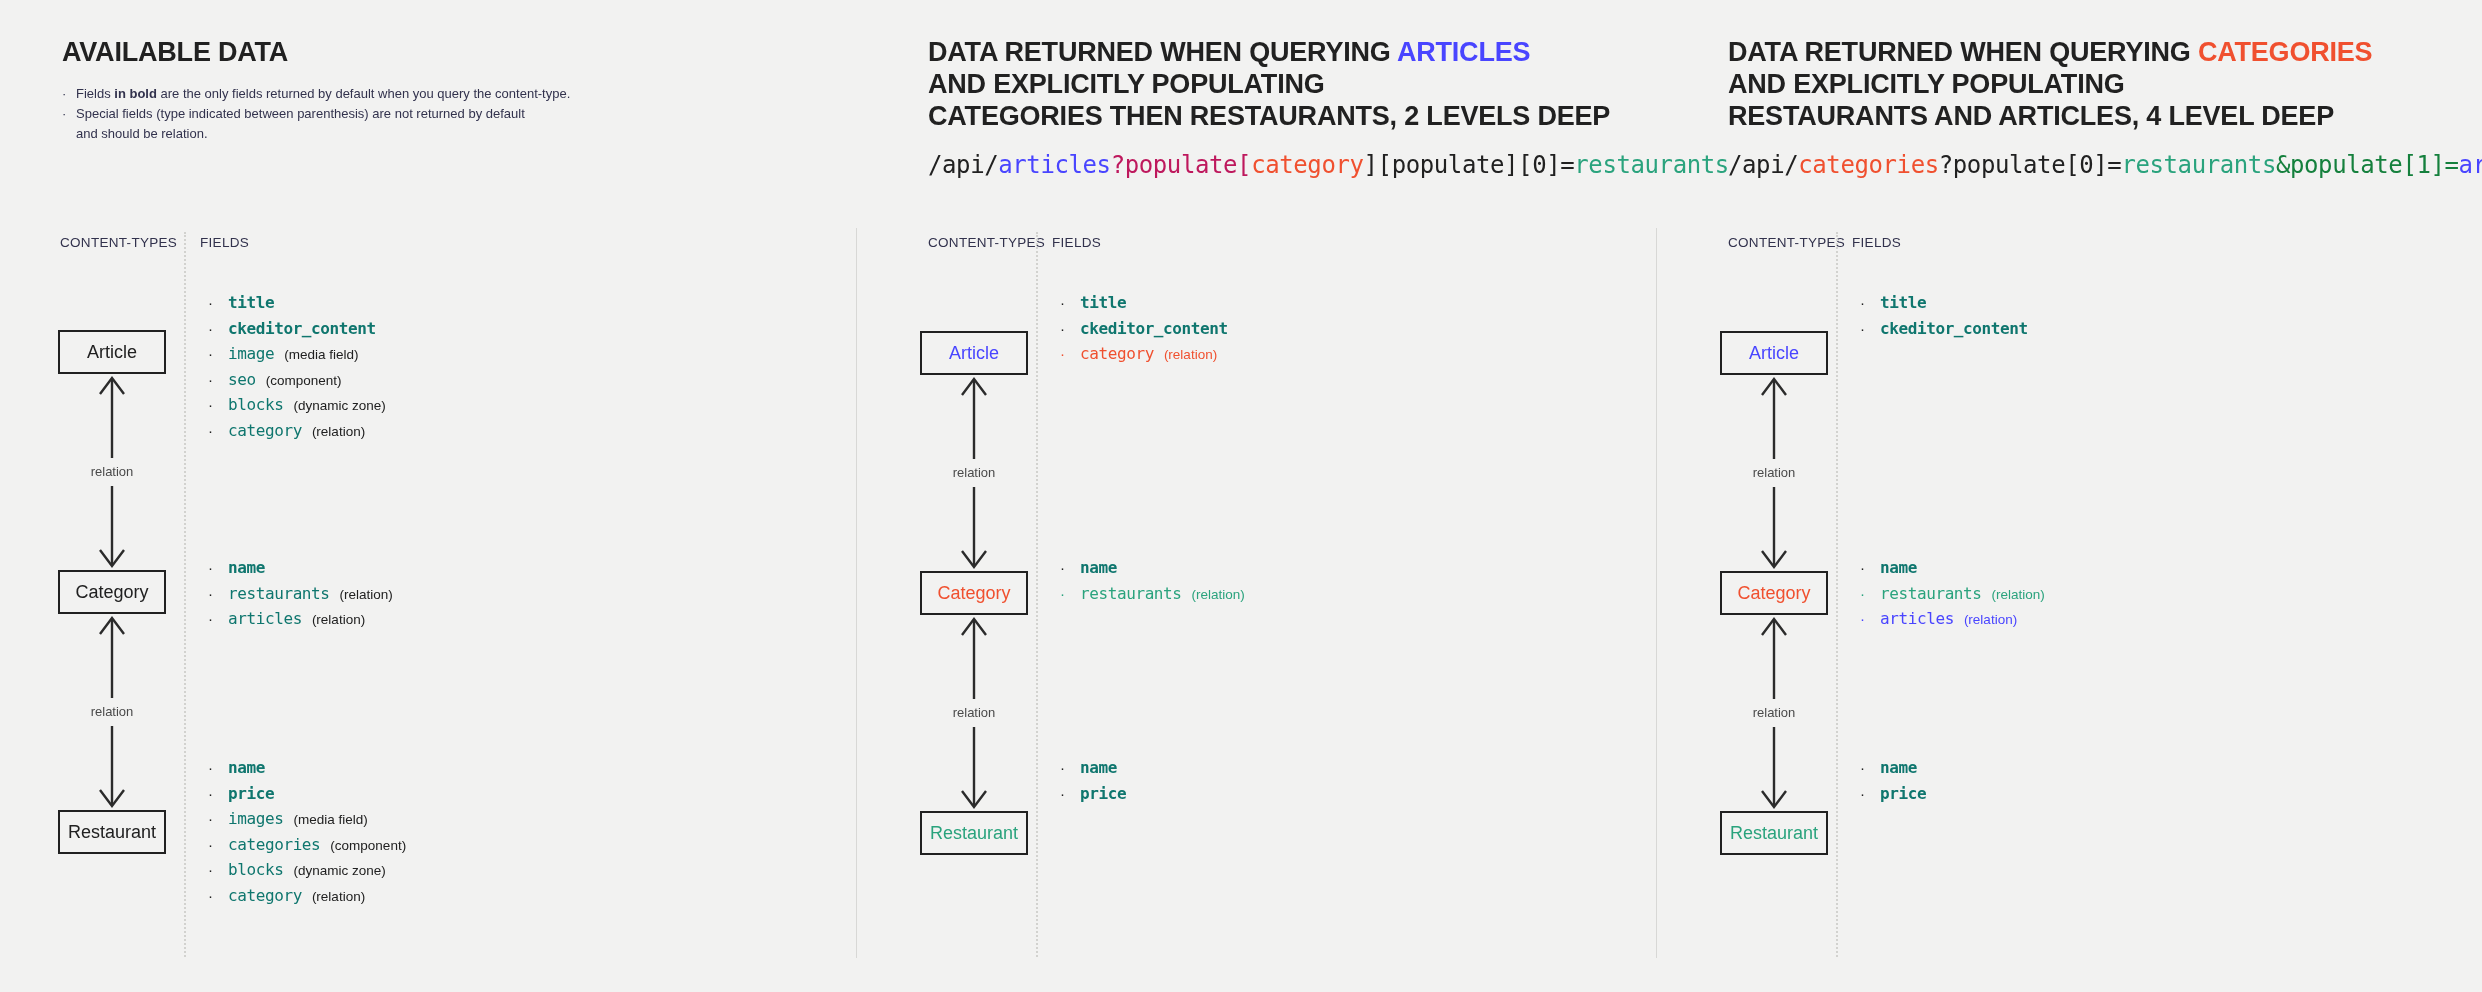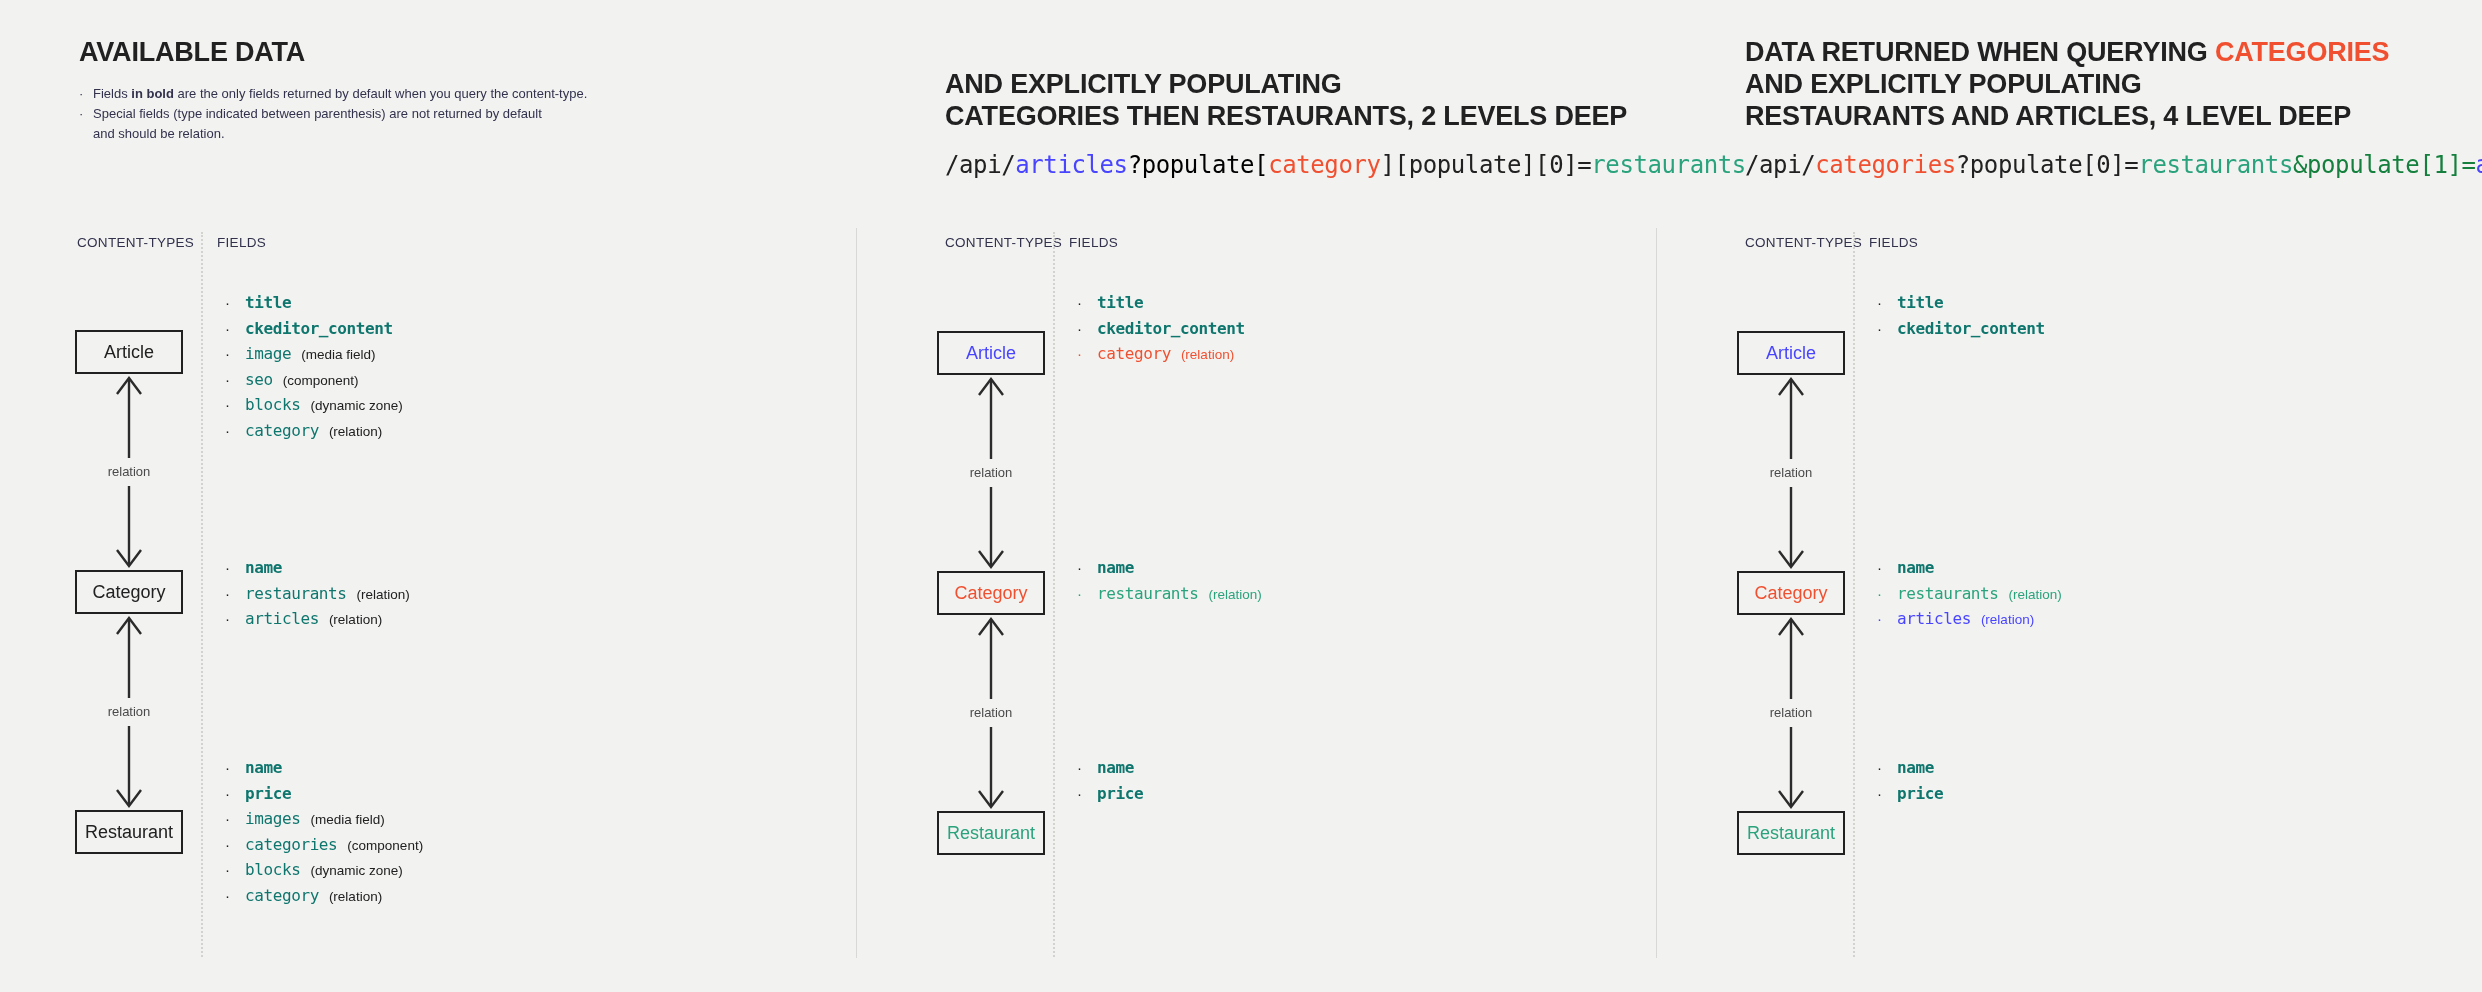--- a/index.html
+++ b/index.html
@@ -14,21 +14,20 @@
     position: relative;
     width: 2482px; height: 992px;
     background: #f2f2f1;
   }
 
   
   .col {
     position: absolute;
     top: 0;
     height: 992px;
-    margin-left: 17px;
   }
   .col-1 { left: 0px;    width: 856px; }
   .col-2 { left: 856px;  width: 800px; }
   .col-3 { left: 1656px; width: 826px; }
 
   
   .col-sep {
     position: absolute;
     top: 228px;
     width: 1px;
@@ -307,24 +306,25 @@
         </div>
         <div class="f-row">
           <span class="f-dot">·</span>
           <span class="f-name">category</span>
           <span class="f-type">(relation)</span>
         </div>
       </div>
   </div>
 
   <div class="col col-2">
+    <div class="heading h-main" style="left:72px; top:36px;"><span style="color: rgb(33, 33, 33);">DATA RETURNED WHEN QUERYING </span><span style="color: rgb(73, 69, 255);">ARTICLES</span></div>
     <div class="heading h-main" style="left:72px; top:68px;"><span style="color: rgb(33, 33, 33);">AND EXPLICITLY POPULATING</span></div>
     <div class="heading h-main" style="left:72px; top:100px;"><span style="color: rgb(33, 33, 33);">CATEGORIES THEN RESTAURANTS, 2 LEVELS DEEP</span></div>
 
-    <div class="api" style="left:72px; top:150px;"><span style="color: rgb(33, 33, 33);">/api/</span><span style="color: rgb(73, 69, 255);">articles</span><span style="color: #000000;">?populate[</span><span style="color: rgb(240, 80, 47);">category</span><span style="color: rgb(33, 33, 33);">][populate][0]=</span><span style="color: rgb(42, 163, 125);">restaurants</span></div>
+    <div class="api" style="left:72px; top:150px;"><span style="color: rgb(33, 33, 33);">/api/</span><span style="color: rgb(73, 69, 255);">articles</span><span style="color: #be185d;">?populate[</span><span style="color: rgb(240, 80, 47);">category</span><span style="color: rgb(33, 33, 33);">][populate][0]=</span><span style="color: rgb(42, 163, 125);">restaurants</span></div>
 
     <div class="colhead" style="left:72px; top:234px;">CONTENT-TYPES</div>
     <div class="colhead" style="left:196px; top:234px;">FIELDS</div>
     <div class="dotted" style="left:180px;"></div>
 
     <div class="ct-box ct-blue" style="left:64px; top:331px;">
       <span>Article</span>
     </div>
     <div class="ct-box ct-red" style="left:64px; top:571px;">
       <span>Category</span>

